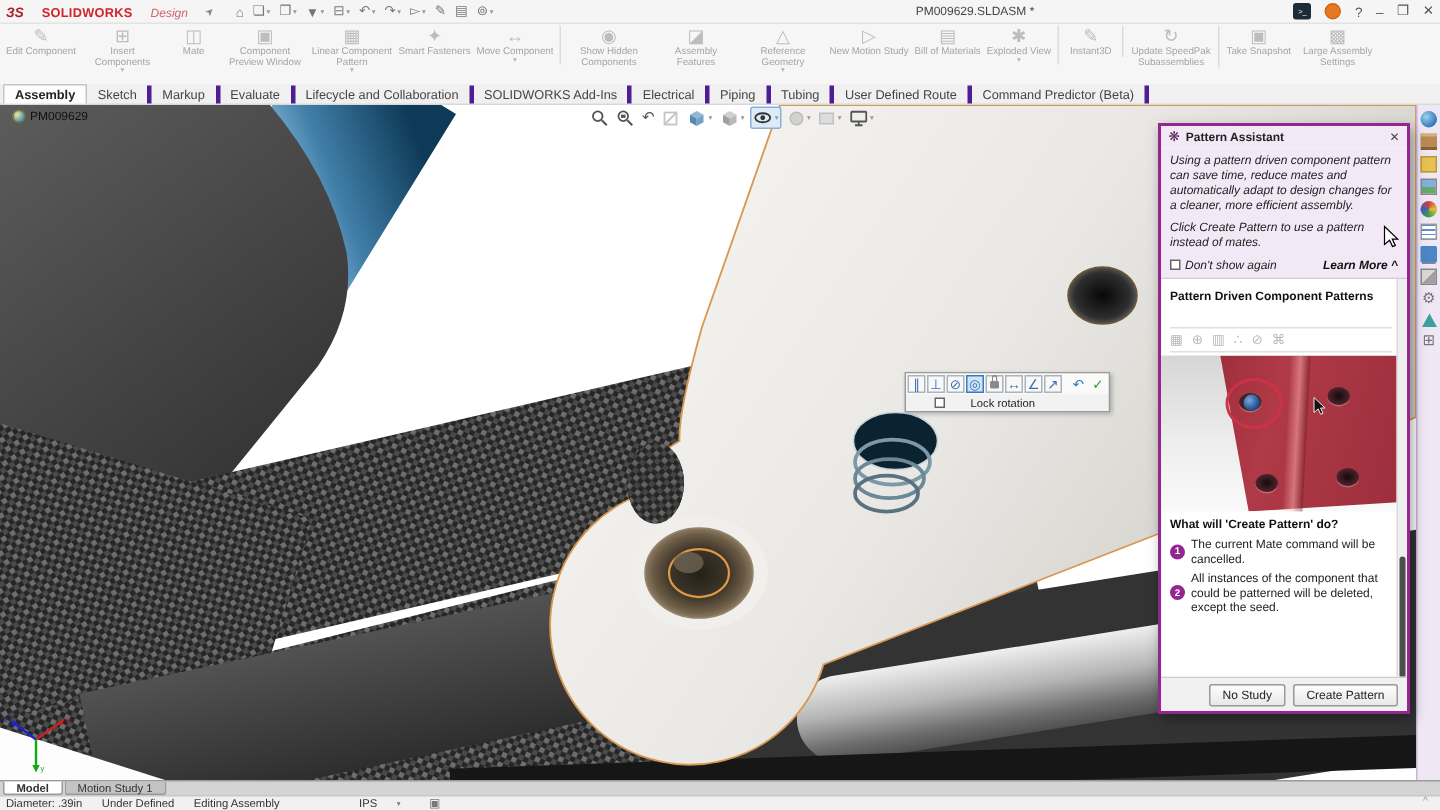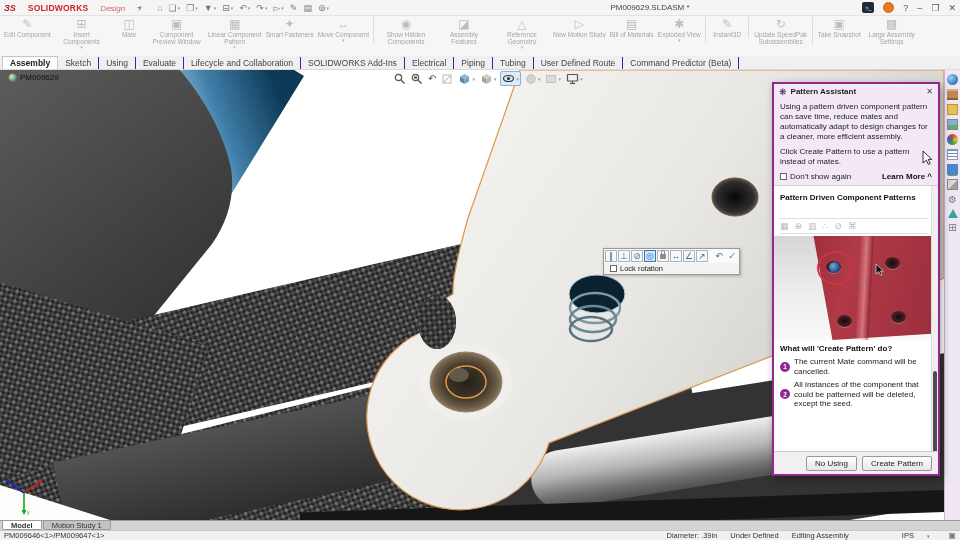--- a/index.html
+++ b/index.html
@@ -32,21 +32,21 @@
   .rbtn{display:flex;flex-direction:column;align-items:center;min-width:33px;max-width:54px;padding:0 2px;text-align:center;}
   .rbtn.sep{border-right:1px solid #dcdcdc;padding-right:4px;margin-right:3px;}
   .ricon{font-size:12px;line-height:14px;color:#bdbdbd;}
   .rlabel{font-size:6.5px;line-height:7px;color:#a5a5a5;max-height:21px;overflow:hidden;}
   .rcaret{font-size:5px;color:#b5b5b5;display:none;line-height:5px;}
   .rcaret.show{display:block;}
   .ribbon-collapse{position:absolute;right:8px;bottom:2px;font-size:7px;color:#999;}
 
   
   .cmdtabs{height:14px;background:#f0f0f0;display:flex;align-items:flex-end;padding-left:2px;border-bottom:1px solid #d9d9d9;box-sizing:border-box;}
-  .ctab{font-size:8.5px;color:#444;padding:1px 7px;border-right:1px solid #4c1d95;white-space:nowrap;}
+  .ctab{font-size:8.5px;color:#444;padding:1px 7px;border-right:3px solid #4c1d95;white-space:nowrap;}
   .ctab.active{background:#fdfdfd;border:1px solid #c6c6c6;border-bottom:none;font-weight:bold;color:#222;}
 
   
   .workarea{position:relative;width:960px;height:450px;background:#fff;overflow:hidden;}
   .scene{position:absolute;left:0;top:0;}
 
   .tree-label{position:absolute;left:8px;top:3px;display:flex;align-items:center;gap:3px;font-size:8px;color:#111;z-index:2;}
   .tree-icon{width:9px;height:9px;border-radius:50%;background:radial-gradient(circle at 35% 35%,#ffe28a,#3a9ac9 75%);border:1px solid #7a7a3a;box-sizing:border-box;}
 
   .hud{position:absolute;left:393px;top:1px;display:flex;align-items:center;gap:3px;z-index:2;}
@@ -60,21 +60,21 @@
   .mcell{width:12px;height:12px;border:1px solid #aab4bd;background:#f8f8f8;display:flex;align-items:center;
          justify-content:center;font-size:9px;color:#3a6fb0;box-sizing:border-box;}
   .mcell.plain{border:none;background:transparent;}
   .mcell.selected{border:1px solid #3a78c2;background:#cfe4f7;}
   .mgap{width:3px;}
   .ok{color:#2e9e3e;font-weight:bold;}
   .undo{color:#2d6fc0;}
   .lockshape{width:6px;height:5px;background:#8a8a8a;border-radius:1px;position:relative;}
   .lockshape::before{content:"";position:absolute;top:-4px;left:1px;width:4px;height:4px;
      border:1px solid #8a8a8a;border-bottom:none;border-radius:3px 3px 0 0;box-sizing:border-box;}
-  .mate-row2{display:flex;align-items:center;gap:3px;padding:1px 6px;font-size:7.5px;color:#222;background:#f2f2f2;}
+  .mate-row2{display:flex;align-items:center;gap:17px;padding:1px 19px;font-size:7.5px;color:#222;background:#f2f2f2;}
   .cbx{width:7px;height:7px;border:1px solid #666;background:#fff;box-sizing:border-box;flex:0 0 auto;}
 
   .triad{position:absolute;left:2px;top:404px;z-index:2;}
 
   
   .taskpane{position:absolute;right:0;top:0;width:16px;height:450px;background:#efe7f4;
             border-left:1px solid #cbb3d6;z-index:4;display:flex;flex-direction:column;align-items:center;padding-top:4px;box-sizing:border-box;gap:4px;}
   .tp{width:11px;height:11px;box-sizing:border-box;}
   .tp-globe{border-radius:50%;background:radial-gradient(circle at 35% 35%,#9fd0f0,#2a72b8 75%);}
   .tp-library{background:#b98a54;box-shadow:inset 0 2px 0 #d8b080,inset 0 -2px 0 #8a5f34;}
@@ -88,21 +88,21 @@
   .tp-flask{width:0;height:0;border-left:5px solid transparent;border-right:5px solid transparent;border-bottom:9px solid #3aa0a0;}
 
   
   .panel{position:absolute;left:772px;top:12px;width:168px;height:394px;background:#fff;
          border:2px solid #93268f;box-sizing:border-box;z-index:5;box-shadow:2px 3px 8px rgba(0,0,0,.35);
          display:flex;flex-direction:column;}
   .p-header{height:15px;background:#f3e9f6;display:flex;align-items:center;gap:4px;padding:0 5px;flex:0 0 auto;}
   .p-hicon{font-size:9px;color:#4a2050;}
   .p-title{font-size:8px;font-weight:bold;color:#222;flex:1;}
   .p-close{font-size:8px;color:#444;}
-  .p-intro{background:#f3e9f6;padding:3px 6px 4px 6px;flex:0 0 auto;}
+  .p-intro{background:#f3e9f6;padding:3px 6px 4px 6px;flex:0 0 auto;font-style:italic;}
   .p-text{font-size:8px;line-height:10px;color:#222;}
   .p-cta{font-size:8px;line-height:10px;color:#222;margin-top:5px;}
   .p-row{display:flex;align-items:center;justify-content:space-between;margin-top:5px;}
   .p-dontshow{display:flex;align-items:center;gap:3px;font-size:8px;color:#222;}
   .p-learn{font-size:8px;font-weight:bold;color:#111;}
   .p-content{position:relative;background:#fff;border-top:1px solid #d8c8dc;flex:1;overflow:hidden;padding:4px 10px 0 6px;}
   .p-h1{font-size:8px;font-weight:bold;color:#111;margin:3px 0 16px 0;}
   .p-icons{display:flex;gap:6px;border-top:1px solid #e0e0e0;border-bottom:1px solid #e0e0e0;
            padding:2px 0;margin-top:4px;color:#b9b9b9;font-size:9px;}
   .p-image{position:relative;height:104px;margin:2px -4px 4px -6px;overflow:hidden;
@@ -323,21 +323,21 @@
         <span class="rlabel">Large Assembly Settings</span>
 
       </div>
     </div>
   <span class="ribbon-collapse">^</span>
 
   <div class="cmdtabs">
 
   <span class="ctab active">Assembly</span>
       <span class="ctab">Sketch</span>
-      <span class="ctab">Using</span>
+      <span class="ctab">Markup</span>
       <span class="ctab">Evaluate</span>
       <span class="ctab">Lifecycle and Collaboration</span>
       <span class="ctab">SOLIDWORKS Add-Ins</span>
       <span class="ctab">Electrical</span>
       <span class="ctab">Piping</span>
       <span class="ctab">Tubing</span>
       <span class="ctab">User Defined Route</span>
       <span class="ctab">Command Predictor (Beta)</span>
     </div>
 
@@ -604,37 +604,36 @@
               <span class="step-t">All instances of the component that could be patterned will be deleted, except the seed.</span>
             </div>
 
           </div>
 
         <div class="p-scroll">
           <div class="p-thumb"></div>
         </div>
       </div>
       <div class="p-footer">
-        <button class="pbtn">No Using</button>
+        <button class="pbtn">No Study</button>
         <button class="pbtn">Create Pattern</button>
       </div>
     </div>
 
     <svg class="cursor" style="left:922px;top:80px;" width="11" height="15">
       <path d="M1,1 L1,13 L4.4,10.2 L6.4,14.4 L8.2,13.6 L6.2,9.4 L9.8,9.4 Z" fill="#fff" stroke="#000" stroke-width=".8"></path>
     </svg>
   </div>
 
   <div class="modeltabs">
 
   <span class="mtab active">Model</span>
       <span class="mtab">Motion Study 1</span>
     </div>
   <div class="statusbar">
-    <span class="sb-left">PM009646&lt;1&gt;/PM009647&lt;1&gt;</span>
     <span class="sb-right">
       <span>Diameter: .39in</span>
       <span>Under Defined</span>
       <span>Editing Assembly</span>
       <span class="sb-unit" actable="true">IPS</span>
       <span style="font-size:5px;color:#777;">▾</span>
       <span class="sb-icon">▣</span>
     </span>
   </div>
 </div>

